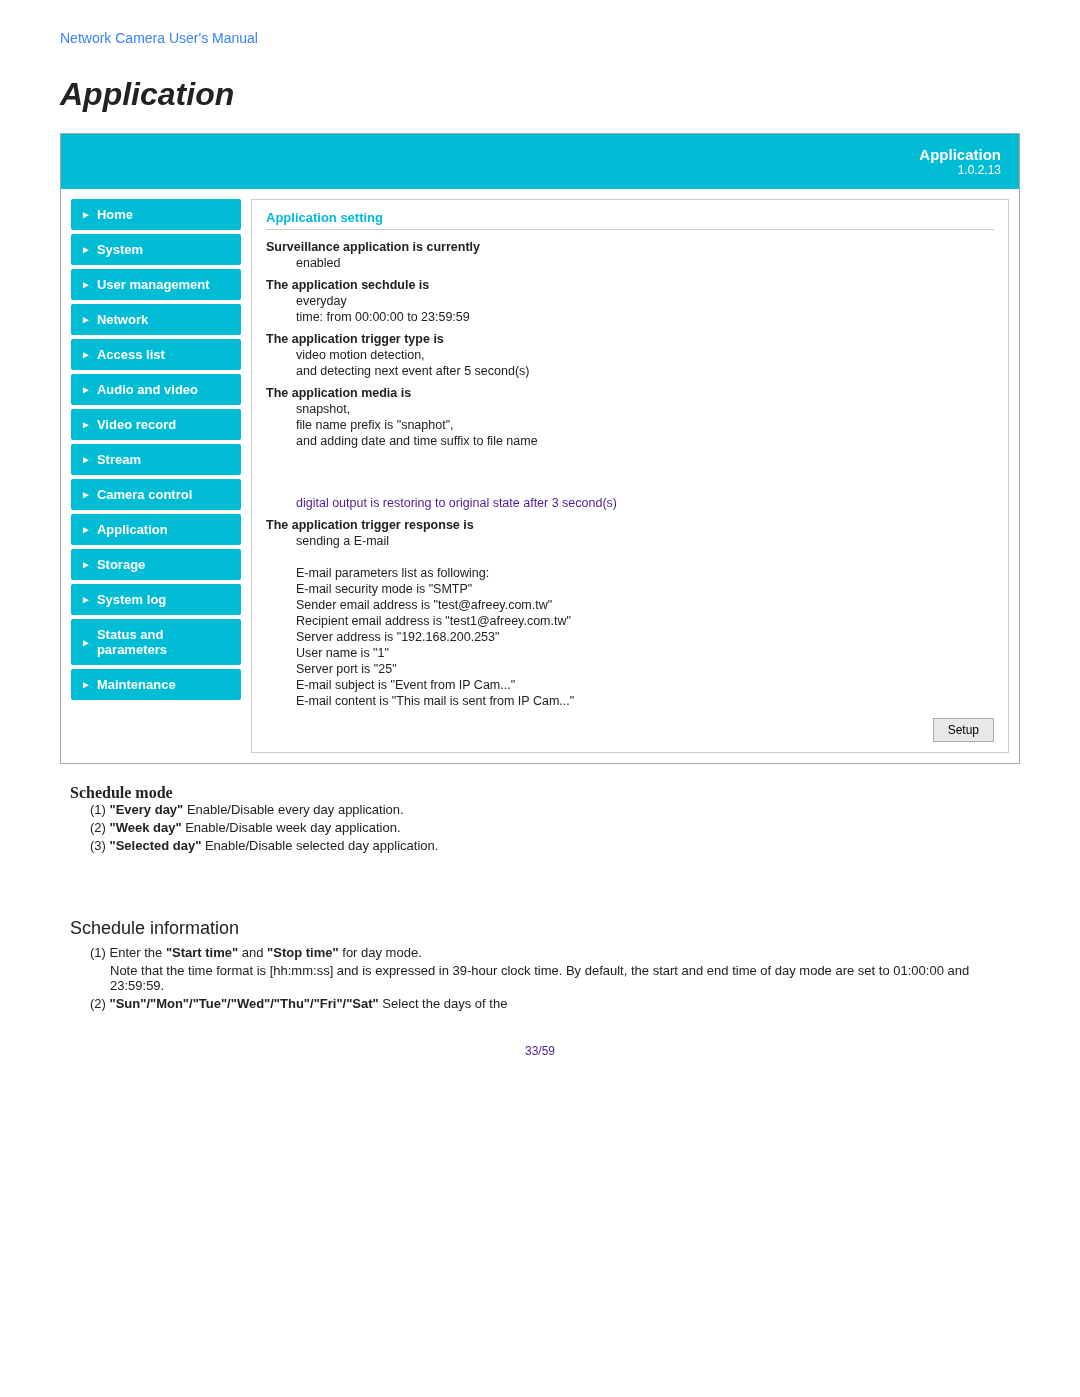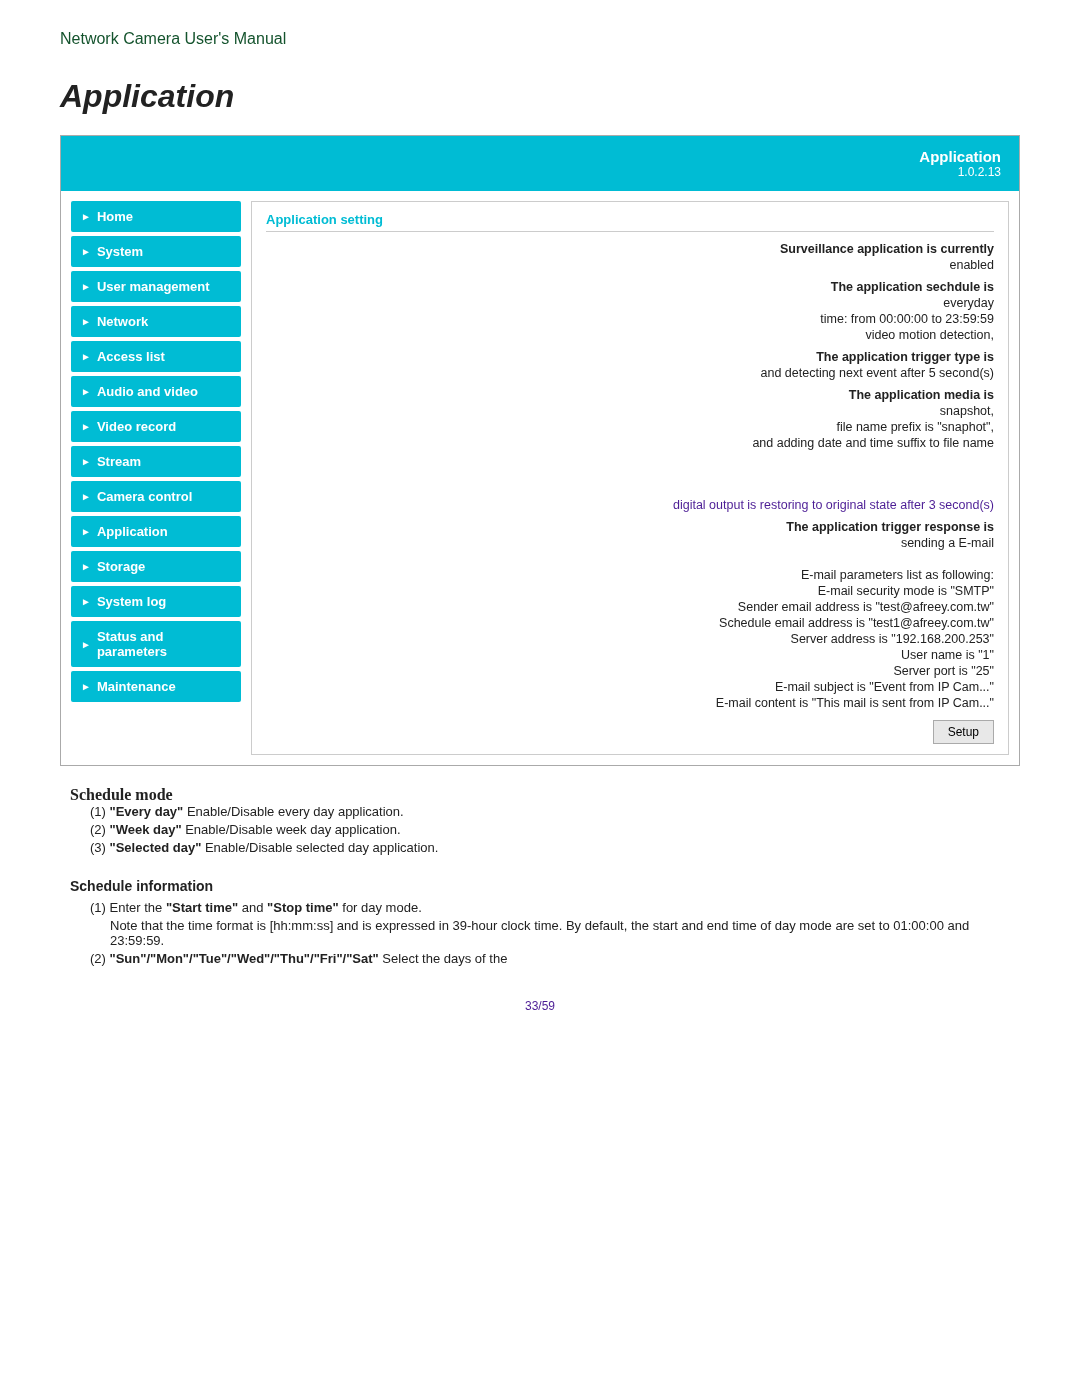--- a/index.html
+++ b/index.html
@@ -6,22 +6,22 @@
     body {
       font-family: Arial, sans-serif;
       background: #fff;
       color: #222;
       font-size: 13px;
       width: 1080px;
       min-height: 1397px;
       padding: 30px 60px;
     }
     .doc-header {
-      font-size: 16px;
-      color: #14532d;
+      font-size: 14px;
+      color: #3b82f6;
       margin-bottom: 30px;
     }
     .page-title {
       font-size: 32px;
       font-style: italic;
       font-weight: bold;
       color: #222;
       margin-bottom: 20px;
     }
     .main-container {
@@ -96,21 +96,20 @@
       color: #00bcd4;
       font-size: 13px;
       font-weight: bold;
       border-bottom: 1px solid #ccc;
       padding-bottom: 4px;
       margin-bottom: 10px;
     }
     .info-row {
       margin-bottom: 2px;
       font-size: 12.5px;
-      text-align: right;
     }
     .info-row.bold {
       font-weight: bold;
       margin-top: 8px;
     }
     .info-row.indented {
       padding-left: 30px;
     }
     .setup-btn-row {
       text-align: right;
@@ -134,23 +133,24 @@
     }
     .schedule-section p {
       font-size: 13px;
       margin-bottom: 3px;
       padding-left: 20px;
     }
     .schedule-info-section {
       padding: 10px 10px 10px 10px;
     }
     .schedule-info-section h3 {
-      font-weight: bold;
-      font-size: 14px;
+      font-weight: normal;
+      font-size: 18px;
       margin-bottom: 6px;
+      margin-top: 42px;
     }
     .schedule-info-section p {
       font-size: 13px;
       margin-bottom: 3px;
       padding-left: 20px;
     }
     .schedule-info-section p.note {
       padding-left: 40px;
     }
     .page-footer {
@@ -243,36 +243,36 @@
       </div>
 
     <div class="main-panel">
       <div class="section-title">Application setting</div>
       <div id="info-rows">
           <div class="info-row bold">Surveillance application is currently</div>
           <div class="info-row indented">enabled</div>
           <div class="info-row bold">The application sechdule is</div>
           <div class="info-row indented">everyday</div>
           <div class="info-row indented">time: from 00:00:00 to 23:59:59</div>
+          <div class="info-row bold">The application trigger type is</div>
           <div class="info-row indented">video motion detection,</div>
-          <div class="info-row bold">The application trigger type is</div>
           <div class="info-row indented">and detecting next event after 5 second(s)</div>
           <div class="info-row bold">The application media is</div>
           <div class="info-row indented">snapshot,</div>
           <div class="info-row indented">file name prefix is "snaphot",</div>
           <div class="info-row indented">and adding date and time suffix to file name</div>
           <div class="info-row">&nbsp;</div>
           <div class="info-row indented" style="color: #4c1d95; margin-top: 32px;">digital output is restoring to original state after 3 second(s)</div>
           <div class="info-row bold">The application trigger response is</div>
           <div class="info-row indented">sending a E-mail</div>
           <div class="info-row">&nbsp;</div>
           <div class="info-row indented">E-mail parameters list as following:</div>
           <div class="info-row indented">E-mail security mode is "SMTP"</div>
           <div class="info-row indented">Sender email address is "test@afreey.com.tw"</div>
-          <div class="info-row indented">Schedule email address is "test1@afreey.com.tw"</div>
+          <div class="info-row indented">Recipient email address is "test1@afreey.com.tw"</div>
           <div class="info-row indented">Server address is "192.168.200.253"</div>
           <div class="info-row indented">User name is "1"</div>
           <div class="info-row indented">Server port is "25"</div>
           <div class="info-row indented">E-mail subject is "Event from IP Cam..."</div>
           <div class="info-row indented">E-mail content is "This mail is sent from IP Cam..."</div>
         </div>
       <div class="setup-btn-row">
         <button class="setup-btn">Setup</button>
       </div>
     </div>

